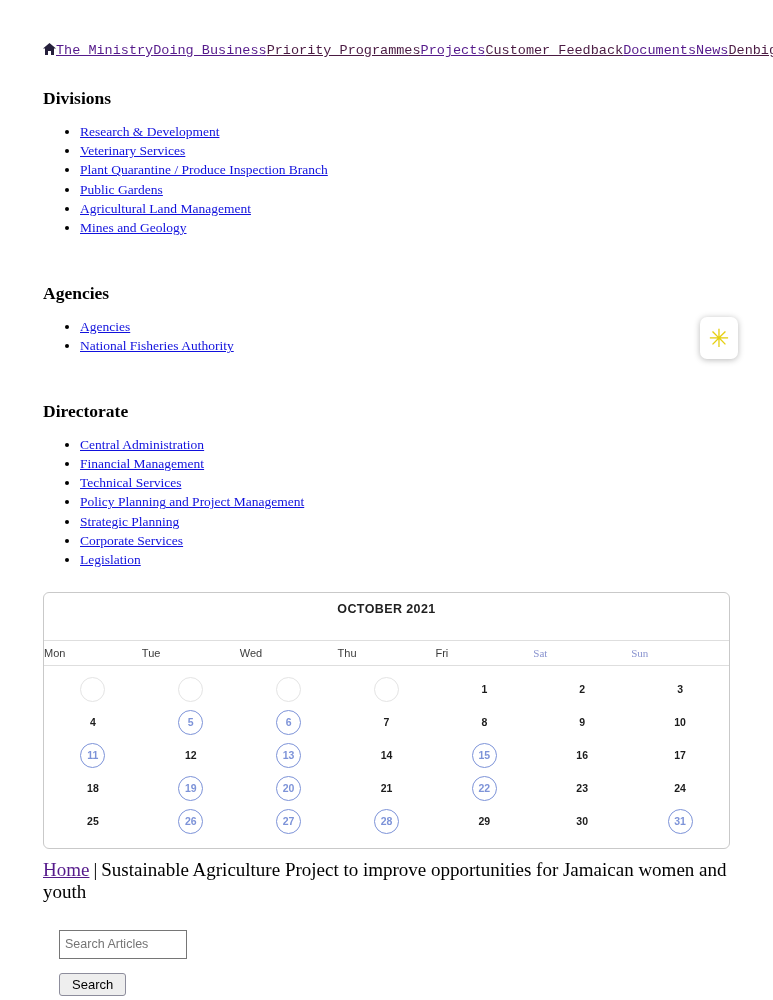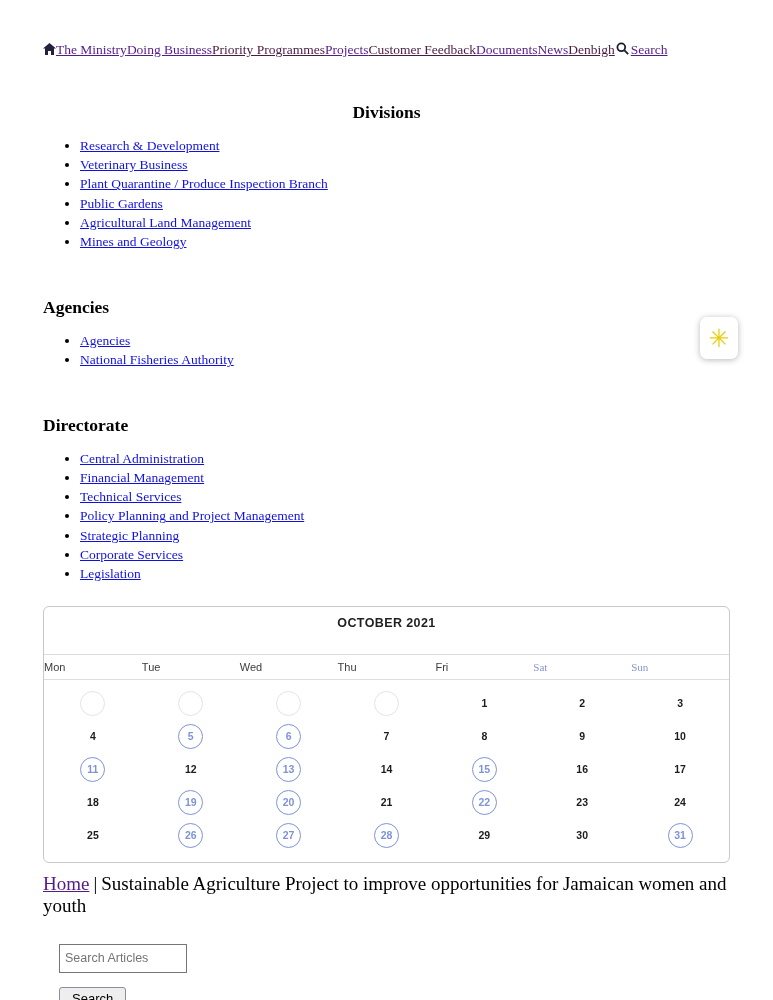--- a/index.html
+++ b/index.html
@@ -6,28 +6,28 @@
   html, body { margin: 0; padding: 0; }
   body {
     width: 773px; min-height: 1000px; background: #ffffff;
     font-family: "Liberation Serif", serif; color: #000;
     position: relative; overflow-x: hidden;
   }
   .page { padding: 42px 43px 0 43px; }
 
   
   .topnav { font-size: 13.5px; line-height: 1.25; white-space: nowrap; }
-  .topnav a { text-decoration: underline; cursor: pointer; }
+  .topnav a { text-decoration: underline; cursor: pointer; font-family: Liberation Mono, monospace; }
   .nav-link { color: var(--nav-purple); }
   .home-ic svg, .search-ic svg { vertical-align: -1px; }
   .search-ic { margin-left: 1px; margin-right: 2px; }
 
   
   h2.sec-title { font-size: 17.5px; margin: 46px 0 15px 0; font-weight: bold; }
-  section.sec:first-child h2.sec-title { margin-top: 43px; text-align: center; }
+  section.sec:first-child h2.sec-title { margin-top: 28px; }
   ul.sec-list { margin: 0; padding-left: 37px; font-size: 13.5px; line-height: 1.24; }
   ul.sec-list li { margin: 2.5px 0; }
   ul.sec-list a { color: var(--list-link); text-decoration: underline; cursor: pointer; }
 
   
   .calendar {
     margin-top: 23px; border: 1px solid #c9c9c9; border-radius: 6px;
     font-family: "Liberation Sans", sans-serif; background: #fff; overflow: hidden;
   }
   .cal-title {
@@ -89,21 +89,21 @@
           <circle cx="5.3" cy="5.3" r="3.9" fill="none" stroke="#1c1c30" stroke-width="1.8"></circle>
           <line x1="8.4" y1="8.4" x2="12.2" y2="12.2" stroke="#1c1c30" stroke-width="1.8"></line>
         </svg></span><a href="#" class="nav-link">Search</a>
   </nav>
 
   <div id="sections">
       <section class="sec">
         <h2 class="sec-title">Divisions</h2>
         <ul class="sec-list">
           <li><a href="#">Research &amp; Development</a></li>
-          <li><a href="#">Veterinary Business</a></li>
+          <li><a href="#">Veterinary Services</a></li>
           <li><a href="#">Plant Quarantine / Produce Inspection Branch</a></li>
           <li><a href="#">Public Gardens</a></li>
           <li><a href="#">Agricultural Land Management</a></li>
           <li><a href="#">Mines and Geology</a></li>
         </ul>
       </section>
       <section class="sec">
         <h2 class="sec-title">Agencies</h2>
         <ul class="sec-list">
           <li><a href="#">Agencies</a></li>

